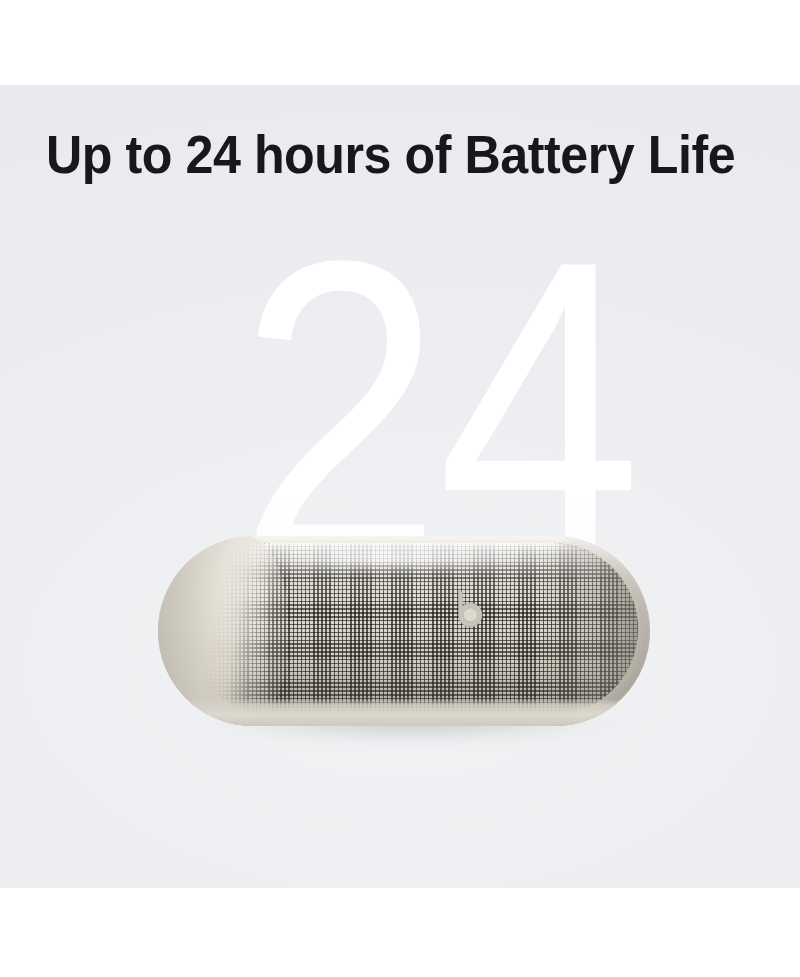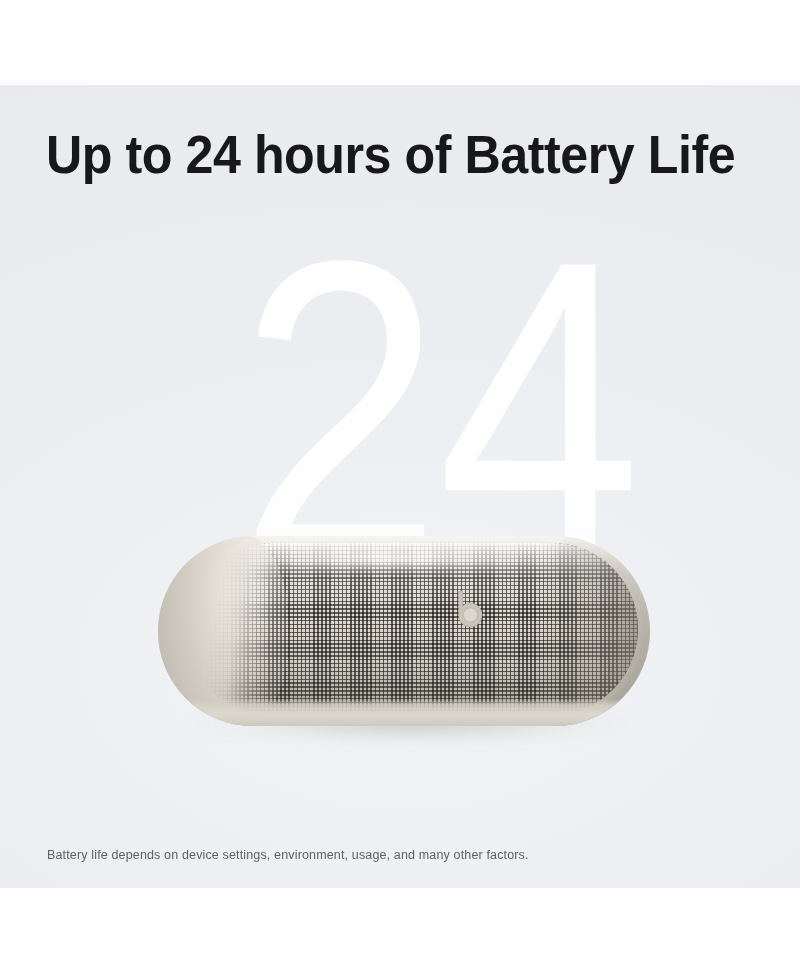--- a/index.html
+++ b/index.html
@@ -310,15 +310,14 @@
           <path d="M8.6 1.2 C8.6 1.2 8.6 16.0 8.6 16.0 C10.6 14.0 13.4 12.9 16.4 12.9 C23.0 12.9 28.2 18.2 28.2 24.9 C28.2 31.6 23.0 37.0 16.4 37.0 C9.8 37.0 4.6 31.6 4.6 24.9 C4.6 24.9 4.6 1.2 4.6 1.2 Z" fill="#c9c4b9"></path>
           <path d="M8.6 1.2 L4.6 1.2 L4.6 24.9 C4.6 31.6 9.8 37.0 16.4 37.0 C23.0 37.0 28.2 31.6 28.2 24.9 C28.2 18.2 23.0 12.9 16.4 12.9 C13.4 12.9 10.6 14.0 8.6 16.0 Z" fill="none" stroke="#9e9a90" stroke-width="0.8" opacity="0.55"></path>
           <circle cx="16.4" cy="24.9" r="7.0" fill="#ddd8ce"></circle>
           <circle cx="16.4" cy="24.9" r="7.0" fill="none" stroke="#a9a499" stroke-width="0.7" opacity="0.6"></circle>
         </svg>
       </div>
 
     </div>
   </div>
 
-  <div class="footnote">Battery life depends on device settings, environment, usage, and many other factors.</div>
 
 </div>
 
 </body></html>

